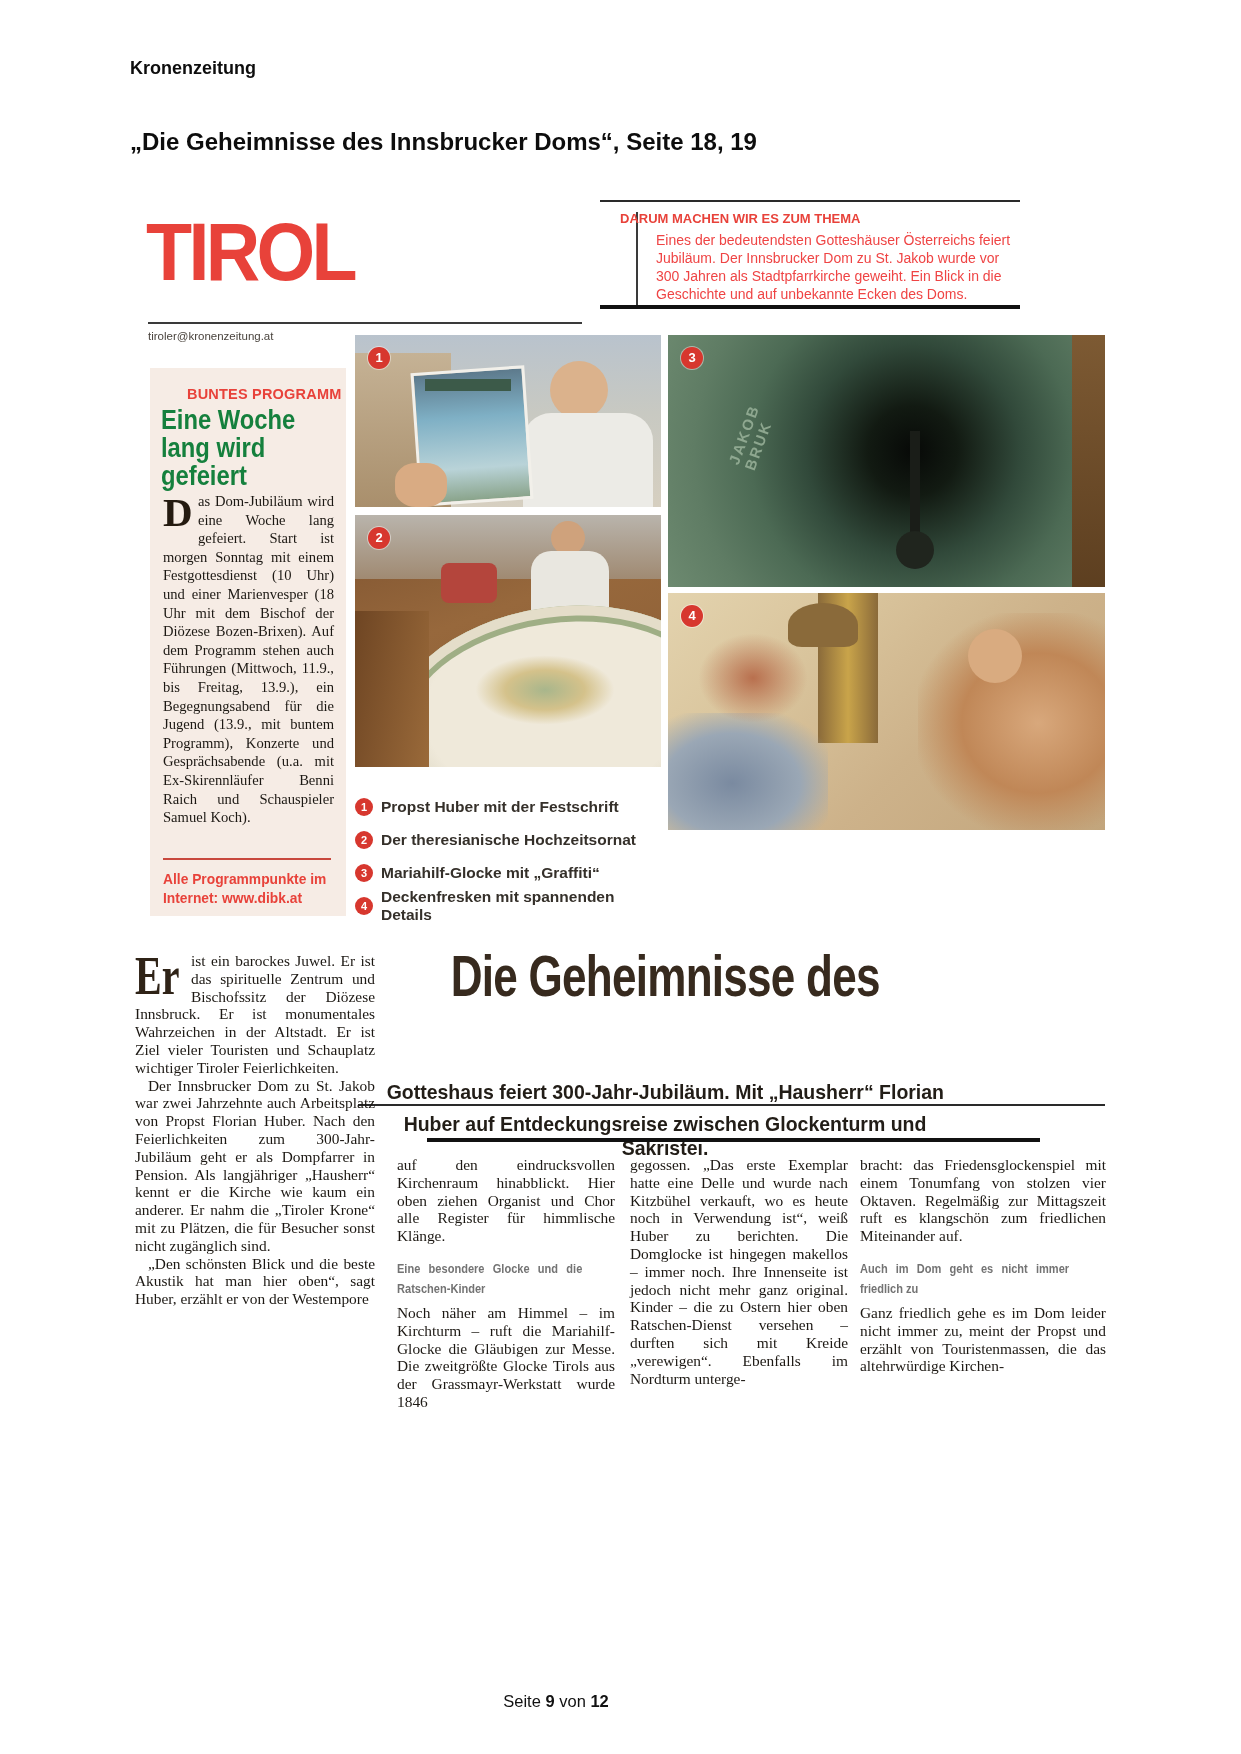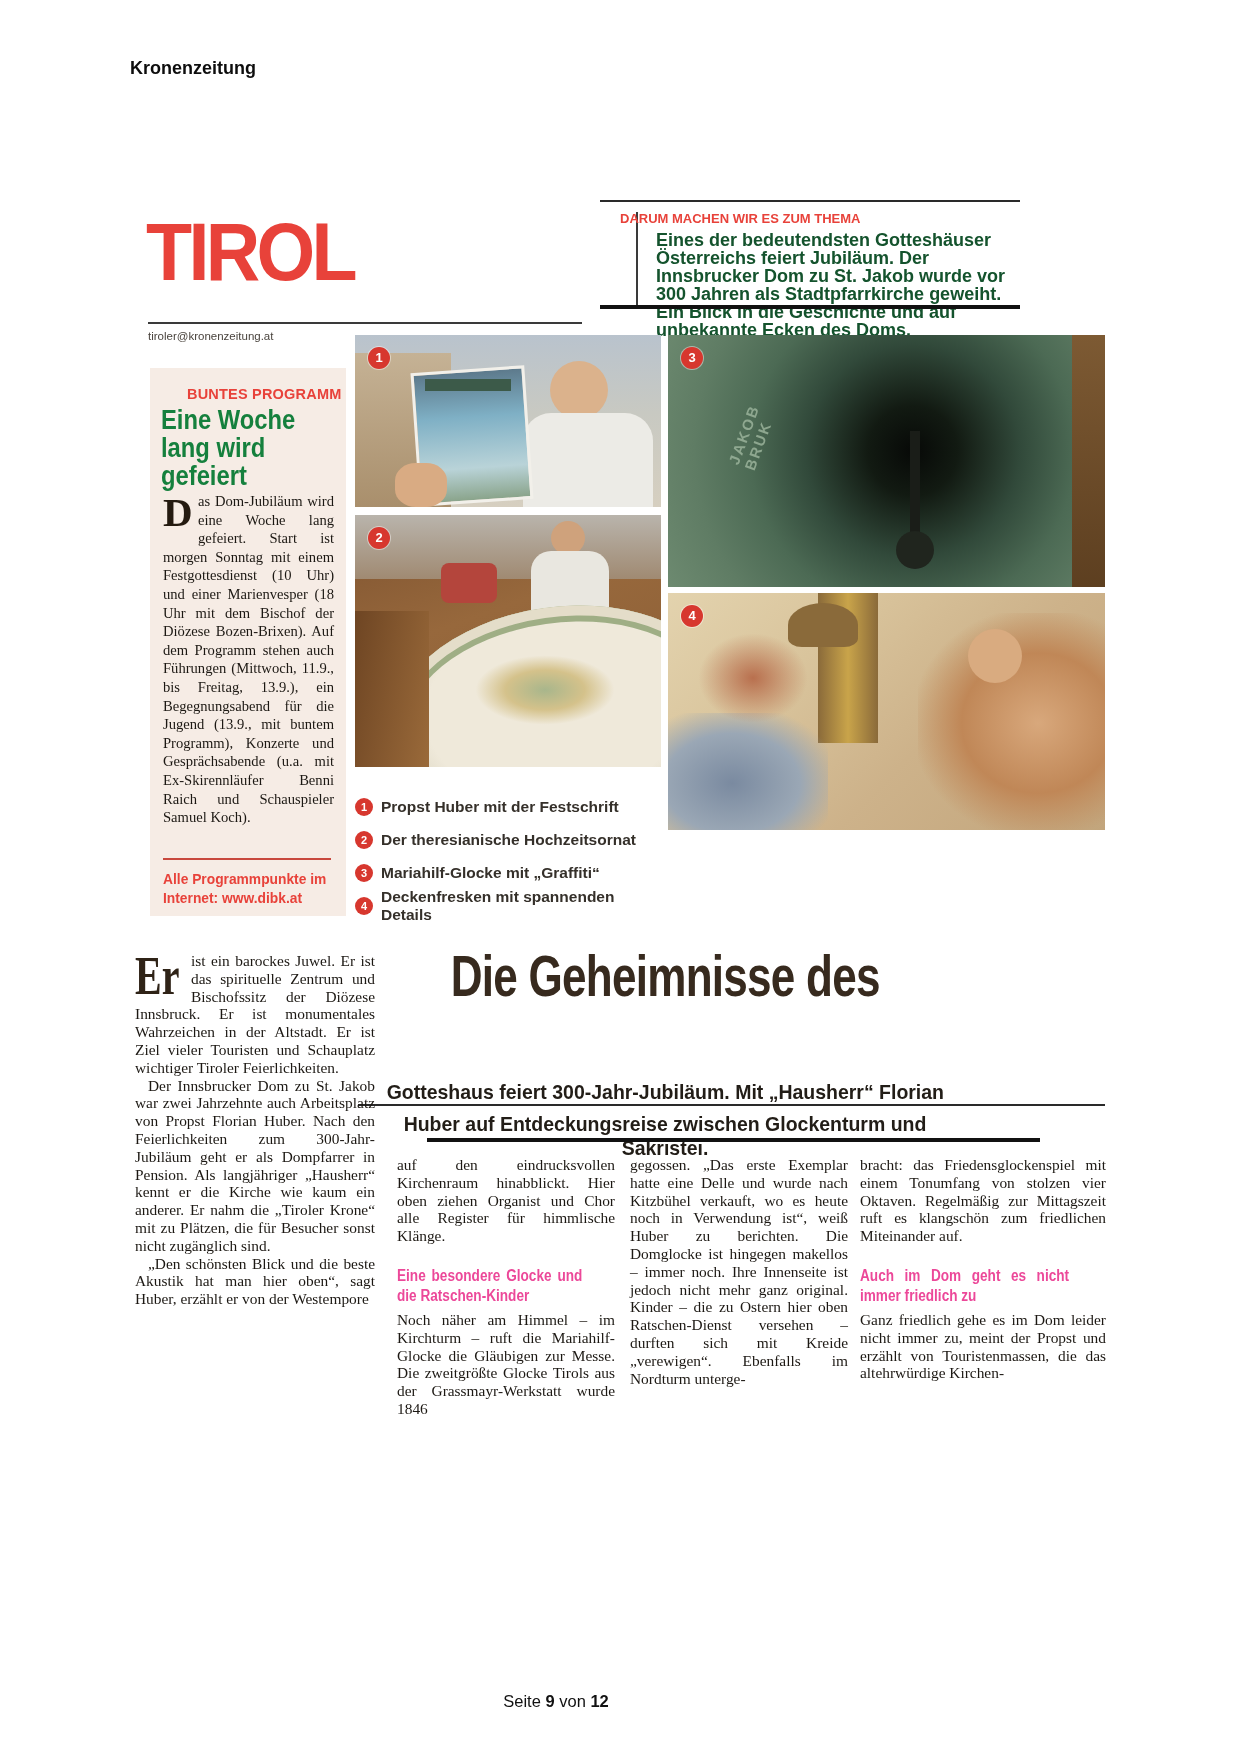--- a/index.html
+++ b/index.html
@@ -29,21 +29,21 @@
   .tirol{left:146px;top:212px;color:var(--krone-red);font-weight:bold;font-size:82px;line-height:80px;letter-spacing:-4px;}
   .tirol span{display:inline-block;transform:scaleX(0.92);transform-origin:left top;}
   .tagline{left:404px;top:228px;color:var(--krone-red-light);font-size:27px;line-height:29px;font-weight:normal;}
   .masthead-rule{left:148px;top:322px;width:434px;height:2px;background:#3a3a3a;}
   .email{left:148px;top:330px;font-size:11.5px;color:#4a443e;}
 
   
   .why-top-rule{left:600px;top:200px;width:420px;height:2px;background:#2a2a2a;}
   .why-vert-rule{left:636px;top:212px;width:2px;height:93px;background:#3a3a3a;}
   .why-title{left:620px;top:211px;width:364px;font-weight:bold;font-size:13px;color:var(--krone-red);}
-  .why-body{left:656px;top:231px;width:366px;font-size:18px;line-height:18px;color:#14532d;font-weight:700;}
+  .why-body{left:656px;top:231px;width:366px;font-size:14px;line-height:18px;color:#ef4444;font-weight:400;}
   .why-bottom-rule{left:600px;top:305px;width:420px;height:4px;background:#111;}
 
   
   .program-box{left:150px;top:368px;width:196px;height:548px;background:var(--box-background);}
   .program-kicker{left:163px;top:386px;font-weight:bold;font-size:14.5px;color:var(--krone-red);letter-spacing:.2px;margin-left:24px;}
   .program-headline{left:161px;top:406px;width:180px;font-weight:bold;font-size:27px;line-height:28px;color:#15803d;}
   .program-headline .cond{transform:scaleX(0.88);}
   .program-body{left:163px;top:492px;width:171px;font-size:14.6px;line-height:18.6px;}
   .program-rule{left:163px;top:858px;width:168px;height:2px;}
   .program-footer{left:163px;top:870px;width:172px;font-weight:bold;font-size:13.8px;line-height:19px;color:var(--krone-red);}
@@ -74,38 +74,39 @@
   .subhead .cond{transform:scaleX(0.95);transform-origin:center top;}
   .subhead1{left:360px;top:1080px;}
   .subhead2{left:360px;top:1112px;}
   .sub-rule1{left:358px;top:1104px;width:747px;height:2px;background:#2a2a2a;}
   .sub-rule2{left:427px;top:1138px;width:613px;height:4px;background:#111;}
 
   
   .news-col{position:absolute;font-family:"Liberation Serif",serif;font-size:15.4px;line-height:17.8px;}
   .news-col p{margin:0;}
   .news-col p.indent{text-indent:13px;}
-  .col-subhead{font-family:"Liberation Sans",sans-serif;font-weight:bold;font-size:16px;line-height:20px;
-    color:#ec4899;margin:21px 0 5px 0;}
+  .col-subhead{font-family:"Liberation Sans",sans-serif;font-weight:bold;font-size:13px;line-height:20px;
+    color:#737373;margin:14px 0 5px 0;}
   .col-subhead .cond{transform:scaleX(0.85);}
   .intro-col{left:135px;top:952px;width:240px;}
   .body-col2{left:397px;top:1156px;width:218px;}
   .body-col3{left:630px;top:1156px;width:218px;}
   .body-col4{left:860px;top:1156px;width:246px;}
 
   
   .page-footer{left:0;top:1692px;width:1112px;text-align:center;font-size:16.5px;color:#111;}
   .page-footer b{font-weight:bold;}
 </style>
 </head>
 <body>
 
 <div class="page">
 
   <div class="abs src-label">Kronenzeitung</div>
+  <div class="abs doc-title">„Die Geheimnisse des Innsbrucker Doms“, Seite 18, 19</div>
 
   <div class="abs tirol"><span>TIROL</span></div>
   <div class="abs masthead-rule"></div>
   <div class="abs email">tiroler@kronenzeitung.at</div>
 
   <div class="abs why-top-rule"></div>
   <div class="abs why-vert-rule"></div>
   <div class="abs why-title">DARUM MACHEN WIR ES ZUM THEMA</div>
   <div class="abs why-body">Eines der bedeutendsten Gotteshäuser Österreichs feiert Jubiläum. Der Innsbrucker Dom zu St. Jakob wurde vor 300 Jahren als Stadtpfarrkirche geweiht. Ein Blick in die Geschichte und auf unbekannte Ecken des Doms.</div>
   <div class="abs why-bottom-rule"></div>

